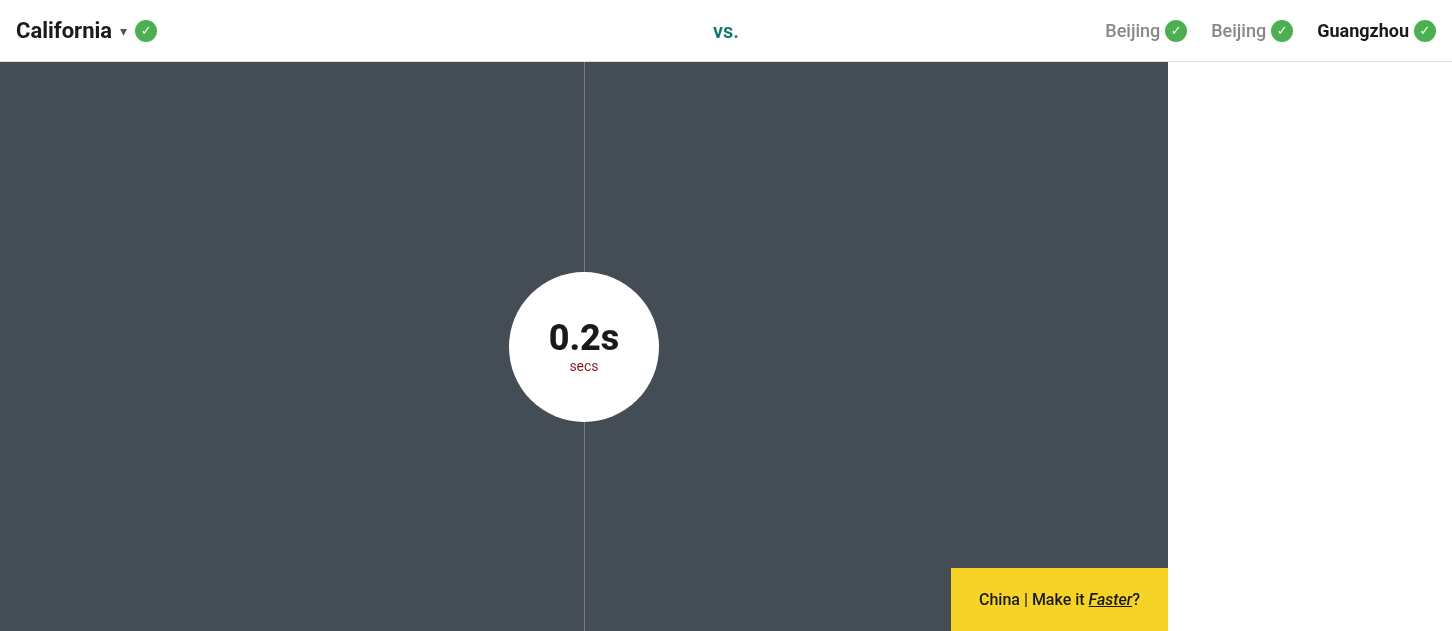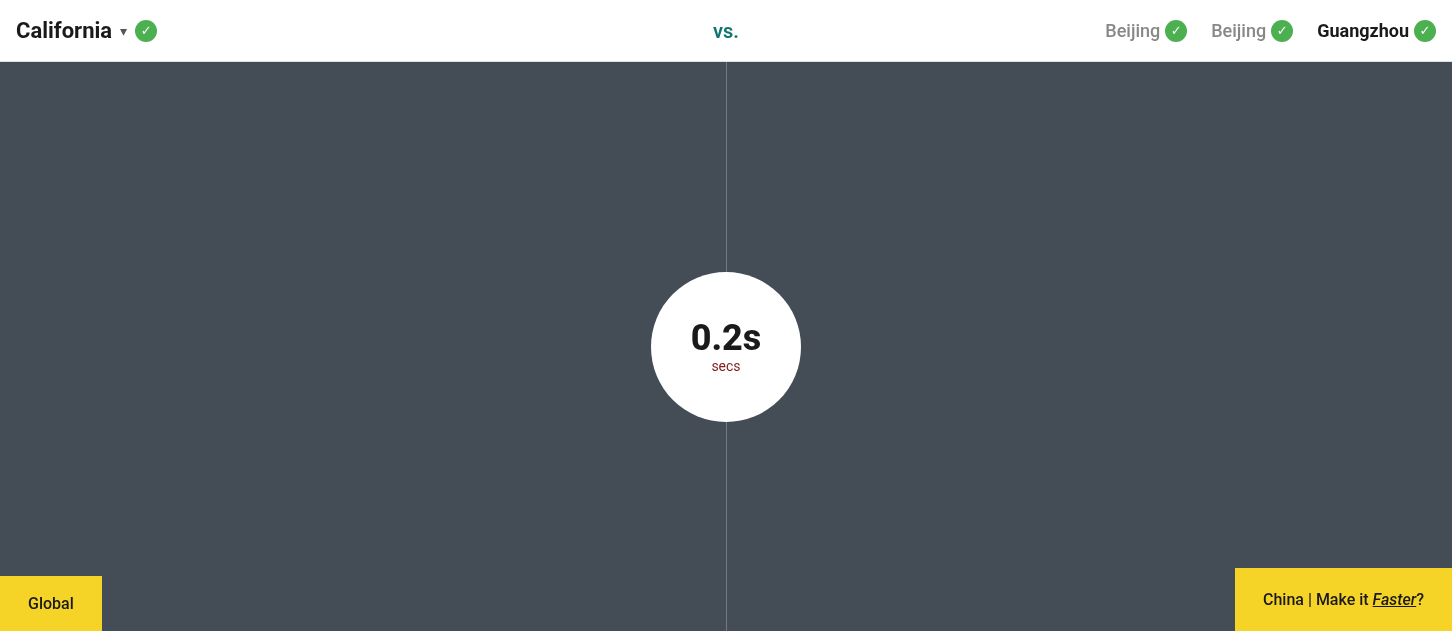--- a/index.html
+++ b/index.html
@@ -81,21 +81,21 @@
       color: #888;
     }
 
     .location-item.active .loc-name {
       font-weight: 700;
       color: #1a1a1a;
     }
 
     
     .main {
-      width: 1452px;
+      width: 1168px;
       height: 569px;
       background: #444c55;
       position: relative;
       display: flex;
     }
 
     
     .divider {
       position: absolute;
       left: 50%;
@@ -199,21 +199,18 @@
 
 <div class="main">
 
   <div class="divider"></div>
 
   <div class="center-circle">
     <span class="circle-time">0.2s</span>
     <span class="circle-unit">secs</span>
   </div>
 
-  <div class="badge-global">
-    <span>Global</span>
-  </div>
 
   <div class="badge-china">
     <span>China | Make it </span><span class="faster-link">Faster</span><span>?</span>
   </div>
 
 </div>
 
 </body></html>

